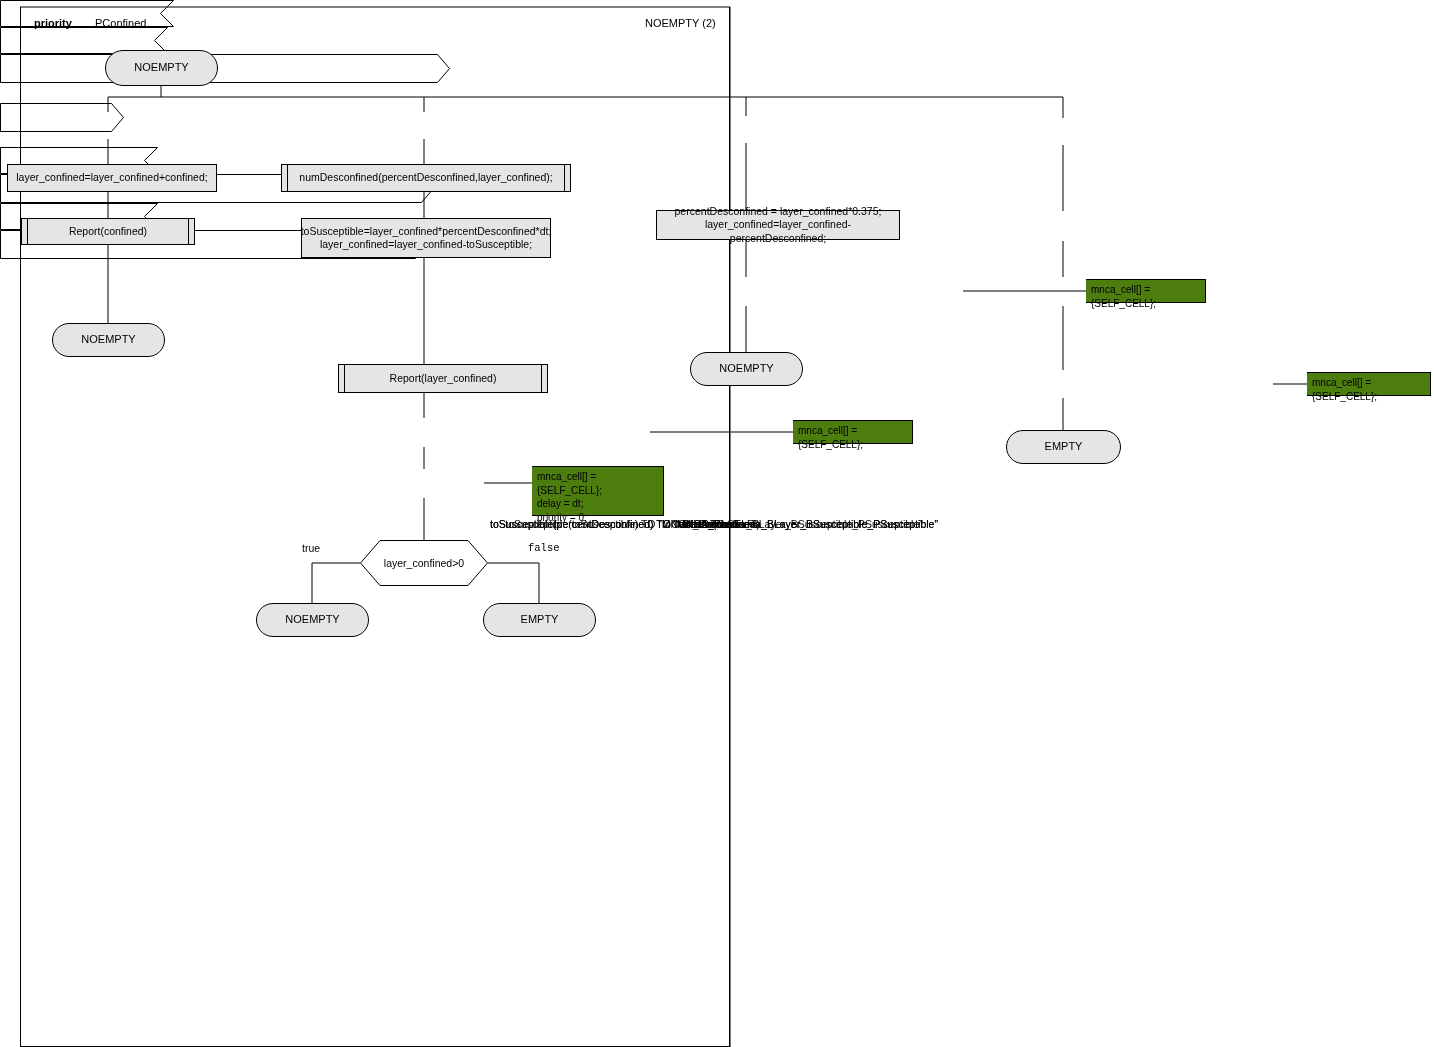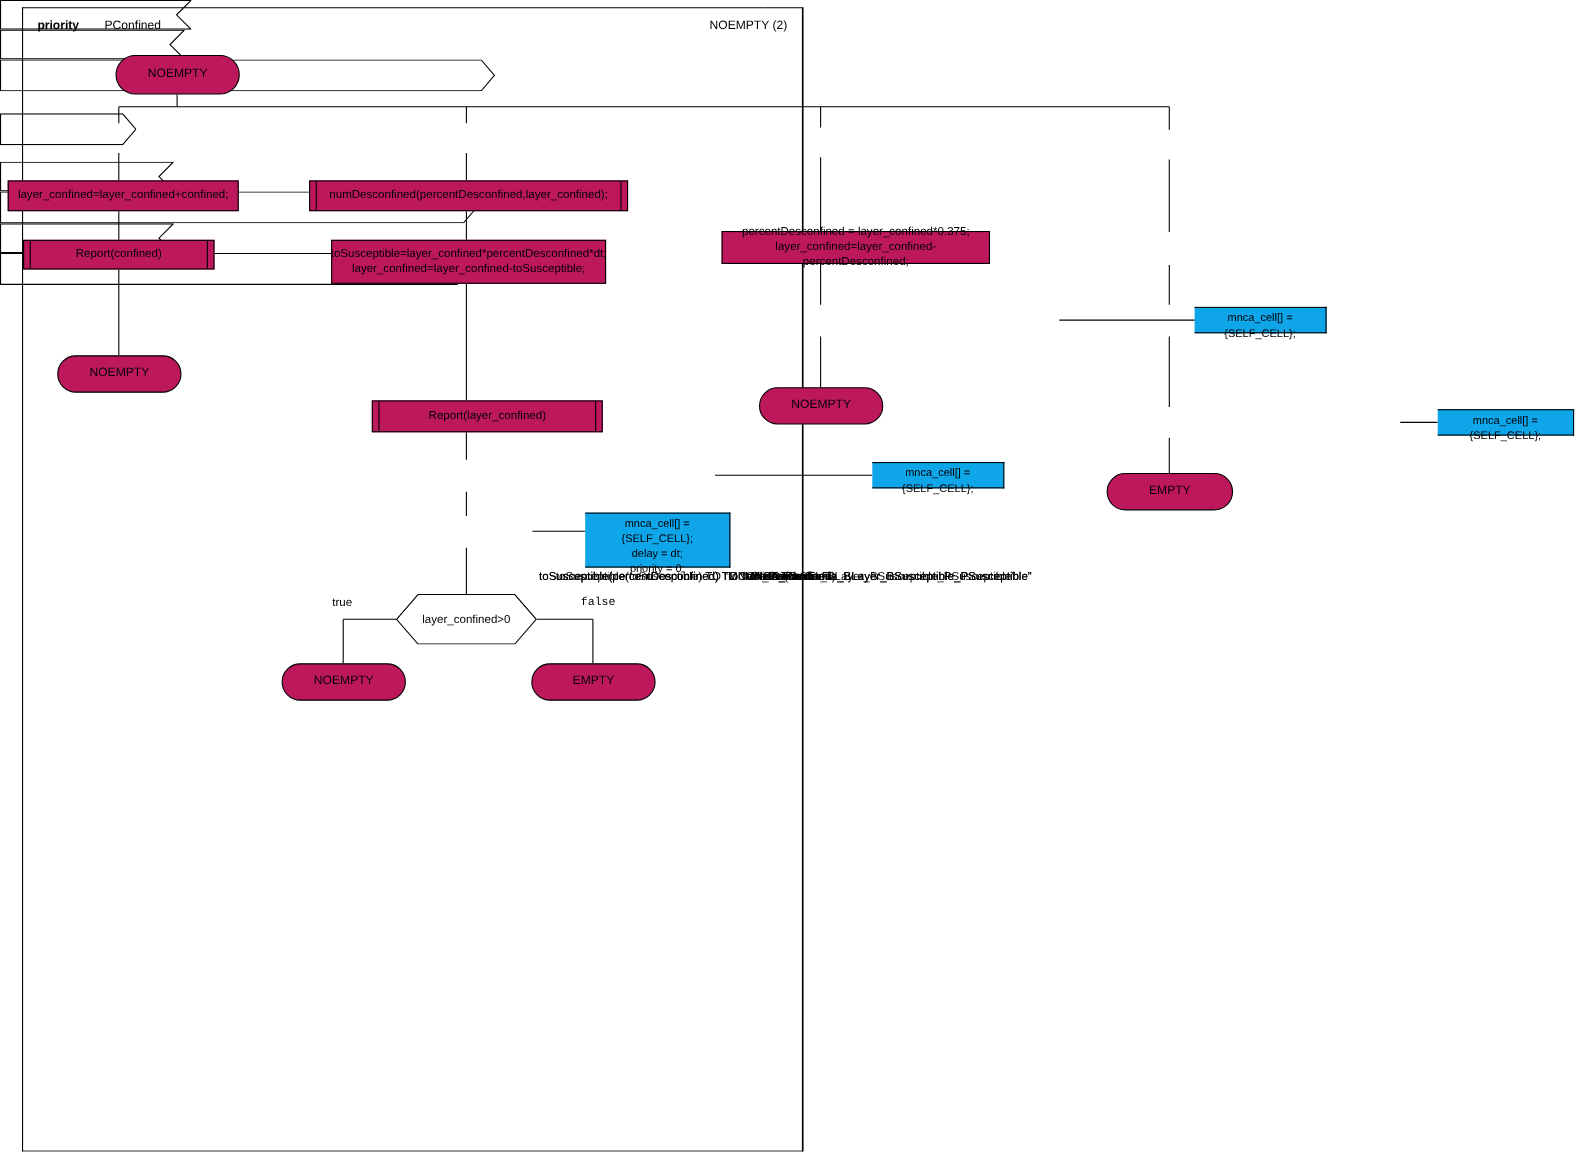--- a/index.html
+++ b/index.html
@@ -21,21 +21,21 @@
     font-size: 11px;
     white-space: nowrap;
   }
   .hdr.bold { font-weight: bold; }
 
   
   .node {
     position: absolute;
     box-sizing: border-box;
     border: 1px solid #000;
-    background: #be185d;
+    background: #e5e5e5;
     font-size: 10.5px;
     line-height: 1.25;
     display: flex;
     align-items: center;
     justify-content: center;
     text-align: center;
     white-space: pre-line;
     padding: 2px 4px;
   }
   .state {
@@ -84,26 +84,26 @@
     border-left: 1px solid #000;
   }
   .task-multi::before { left: 5px; }
   .task-multi::after { right: 5px; }
 
   .comment {
     position: absolute;
     box-sizing: border-box;
     border: 1px solid #000;
     border-left: none;
-    background: #0ea5e9;
+    background: #4d7c0f;
     font-size: 10px;
     line-height: 1.35;
     padding: 3px 5px;
     white-space: pre-line;
-    text-align: center;
+    text-align: left;
   }
   .decision-wrap {
     position: absolute;
   }
   .decision-wrap > svg { display:block; }
   .decision-wrap > .lbl {
     position: absolute;
     top:0; left:0; right:0; bottom:0;
     display:flex; align-items:center; justify-content:center;
     font-size: 10.5px;

